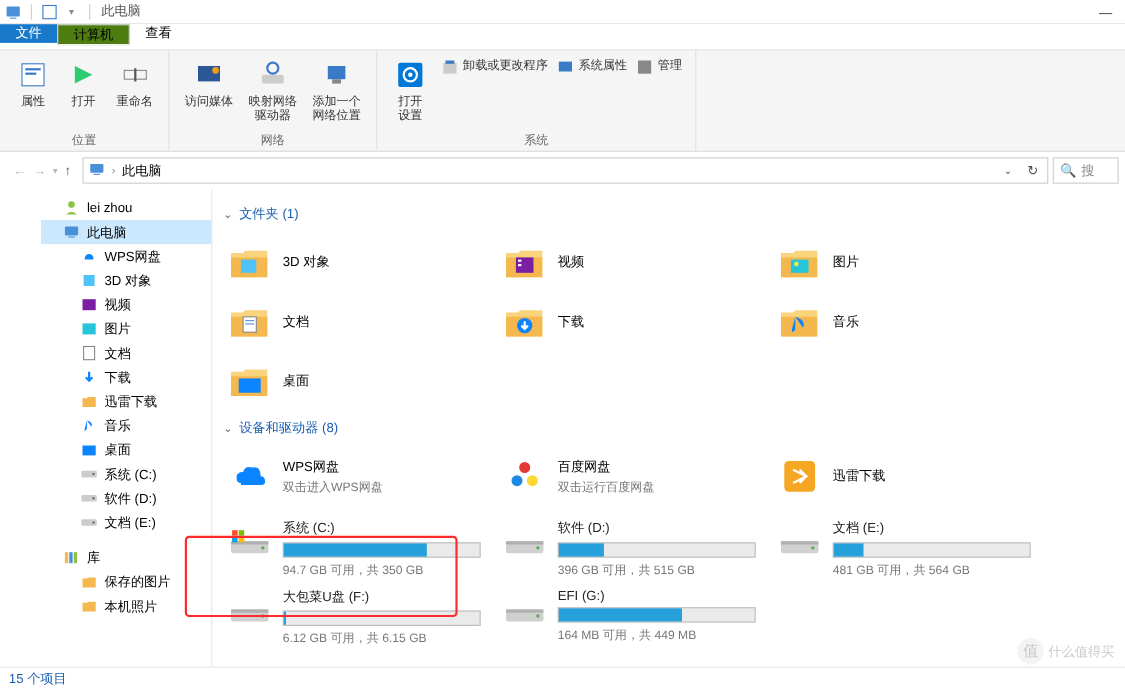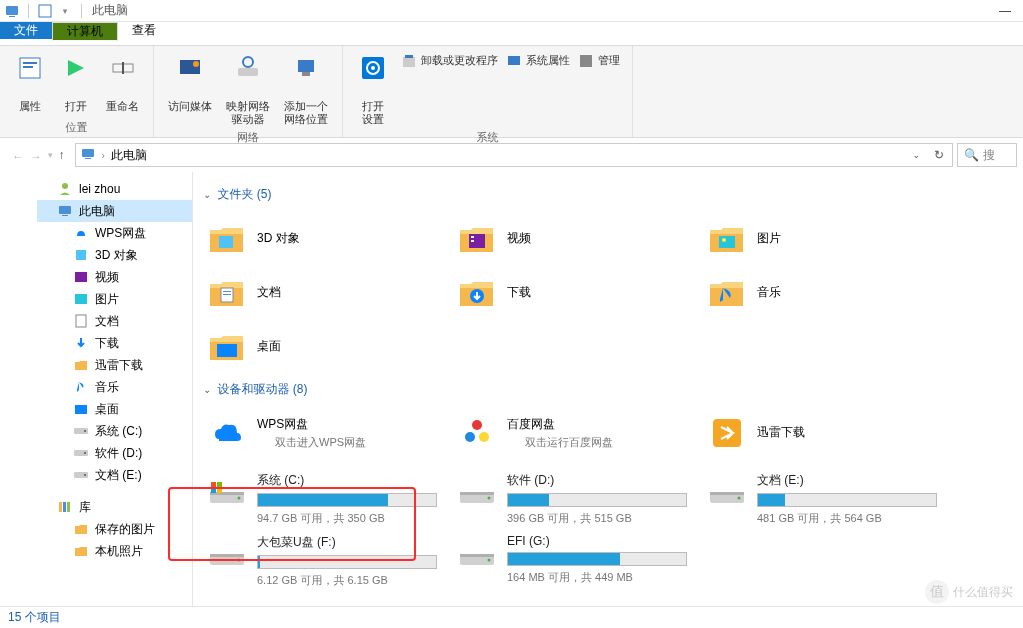--- a/index.html
+++ b/index.html
@@ -19,21 +19,21 @@
 .tab.file { background: #1979ca; color: #fff; }
 .tab.active { background: #4d7c0f; border: 1px solid #dadada; border-bottom: 1px solid #f5f5f5; margin-bottom: -1px; }
 
 
 .ribbon { height: 92px; background: #f5f5f5; border-bottom: 1px solid #dadada; display: flex; }
 .rgroup { border-right: 1px solid #e0e0e0; padding: 4px 8px 2px 8px; display: flex; flex-direction: column; }
 .rgroup .buttons { flex: 1; display: flex; gap: 2px; align-items: flex-start; }
 .rgroup .label { text-align: center; color: #666; font-size: 11px; padding-top: 2px; }
 .rbtn { display: flex; flex-direction: column; align-items: center; padding: 2px 6px; cursor: pointer; min-width: 40px; }
 .rbtn .ricon { width: 32px; height: 32px; display: flex; align-items: center; justify-content: center; }
-.rbtn .rlabel { font-size: 11px; color: #333; text-align: center; line-height: 1.2; margin-top: 16px; }
+.rbtn .rlabel { font-size: 11px; color: #333; text-align: center; line-height: 1.2; margin-top: 2px; }
 .rbtn.small { flex-direction: row; min-width: auto; padding: 1px 4px; height: 22px; align-items: center; }
 .rbtn.small .ricon { width: 16px; height: 16px; }
 .rbtn.small .rlabel { margin: 0 0 0 4px; }
 .rcol { display: flex; flex-direction: row; }
 
 
 .addr-row { height: 34px; display: flex; align-items: center; padding: 4px 6px; gap: 4px; }
 .nav-arrows { display: flex; gap: 6px; align-items: center; color: #bbb; padding: 0 6px; }
 .nav-arrows .enabled { color: #555; }
 .addr-bar { flex: 1; height: 24px; border: 1px solid #ccc; display: flex; align-items: center; padding: 0 4px; gap: 6px; }
@@ -52,21 +52,21 @@
 .tree-item .ticon { width: 16px; height: 16px; display: flex; align-items: center; justify-content: center; }
 .tree-sep { height: 10px; }
 
 .content { flex: 1; padding: 10px 0 0 0; overflow: hidden; }
 .group-header { display: flex; align-items: center; gap: 6px; padding: 4px 10px; color: #1a5fb4; cursor: pointer; }
 .group-header .chev { color: #666; font-size: 10px; }
 .grid { display: flex; flex-wrap: wrap; padding: 4px 10px; }
 .folder-item { width: 250px; height: 54px; display: flex; align-items: center; gap: 10px; padding: 4px; cursor: pointer; }
 .folder-item .ficon { width: 40px; height: 40px; display: flex; align-items: center; justify-content: center; }
 .folder-item .ftext { display: flex; flex-direction: column; gap: 2px; }
-.folder-item .fsub { color: #777; font-size: 11px; margin-left: 18px; }
+.folder-item .fsub { color: #777; font-size: 11px; }
 
 .drive-item { width: 250px; padding: 4px; display: flex; gap: 10px; cursor: pointer; }
 .drive-item .dicon { width: 40px; height: 40px; display: flex; align-items: center; justify-content: center; }
 .drive-item .dtext { flex: 1; display: flex; flex-direction: column; gap: 4px; }
 .drive-item .dname { color: #222; }
 .drive-item .dbar { width: 180px; height: 14px; border: 1px solid #bcbcbc; background: #eaeaea; }
 .drive-item .dbar .dfill { height: 100%; background: #26a0da; }
 .drive-item .dsub { color: #777; font-size: 11px; }
 
 .highlight-box { position: absolute; border: 2px solid #ff2a2a; border-radius: 4px; pointer-events: none; }
@@ -402,21 +402,21 @@
             </svg>
           </span>
           <span>本机照片</span>
         </div>
       </div>
   </div>
 
   <div class="content">
     <div class="group-header">
       <span class="chev">⌄</span>
-      <span>文件夹 (5)</span>
+      <span>文件夹 (1)</span>
     </div>
     <div class="grid" id="folders-grid">
         <div class="folder-item">
           <span class="ficon">
             <svg class="folder-svg" viewBox="0 0 40 40">
               <path d="M3 12 L14 12 L16 10 L36 10 L36 34 L3 34 Z" fill="#f9d47c"></path>
               <path d="M3 16 L36 16 L36 34 L3 34 Z" fill="#f5b84e"></path>
               <rect x="12" y="18" width="14" height="12" fill="#4fc3f7"></rect>
             </svg>
           </span>

